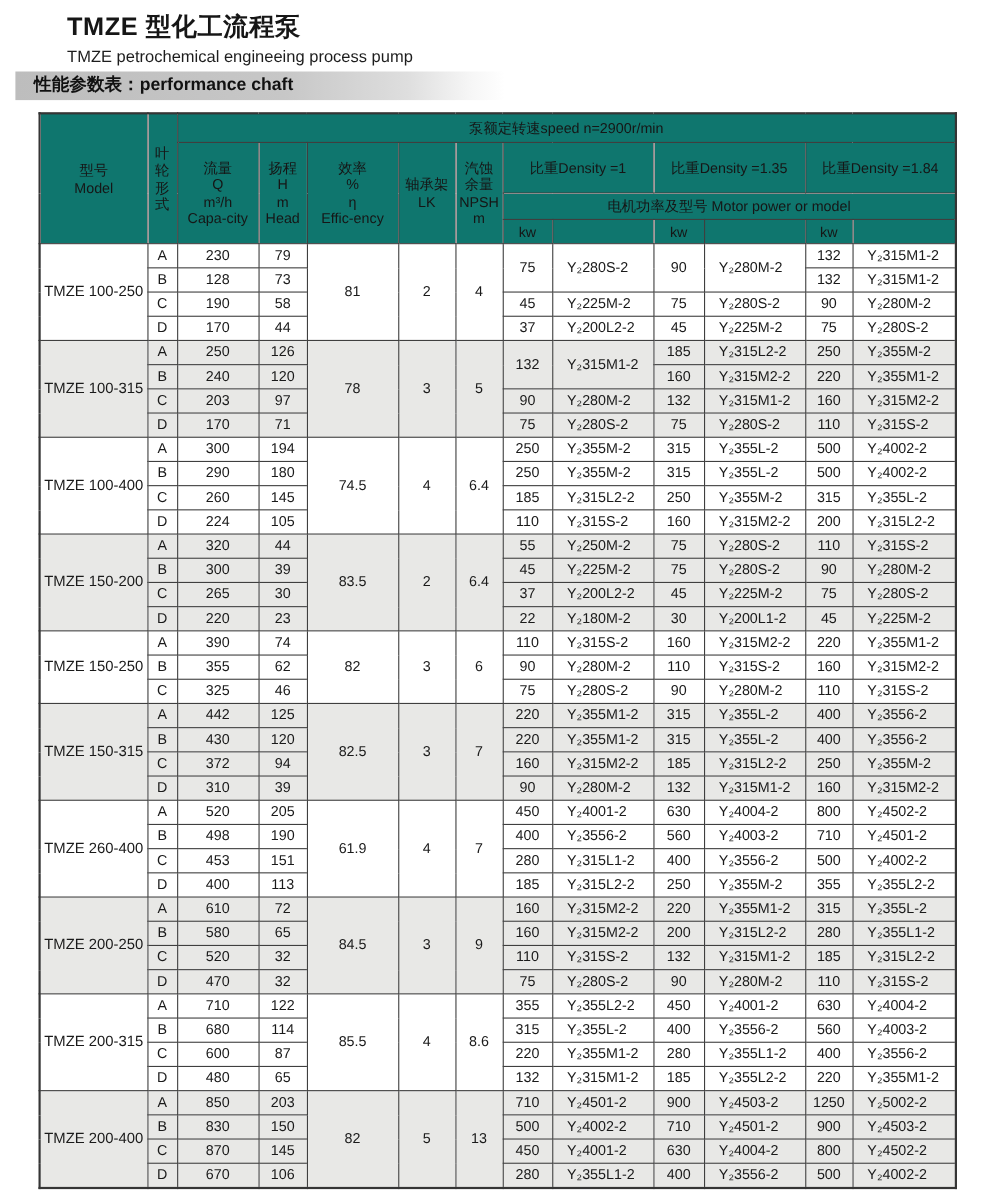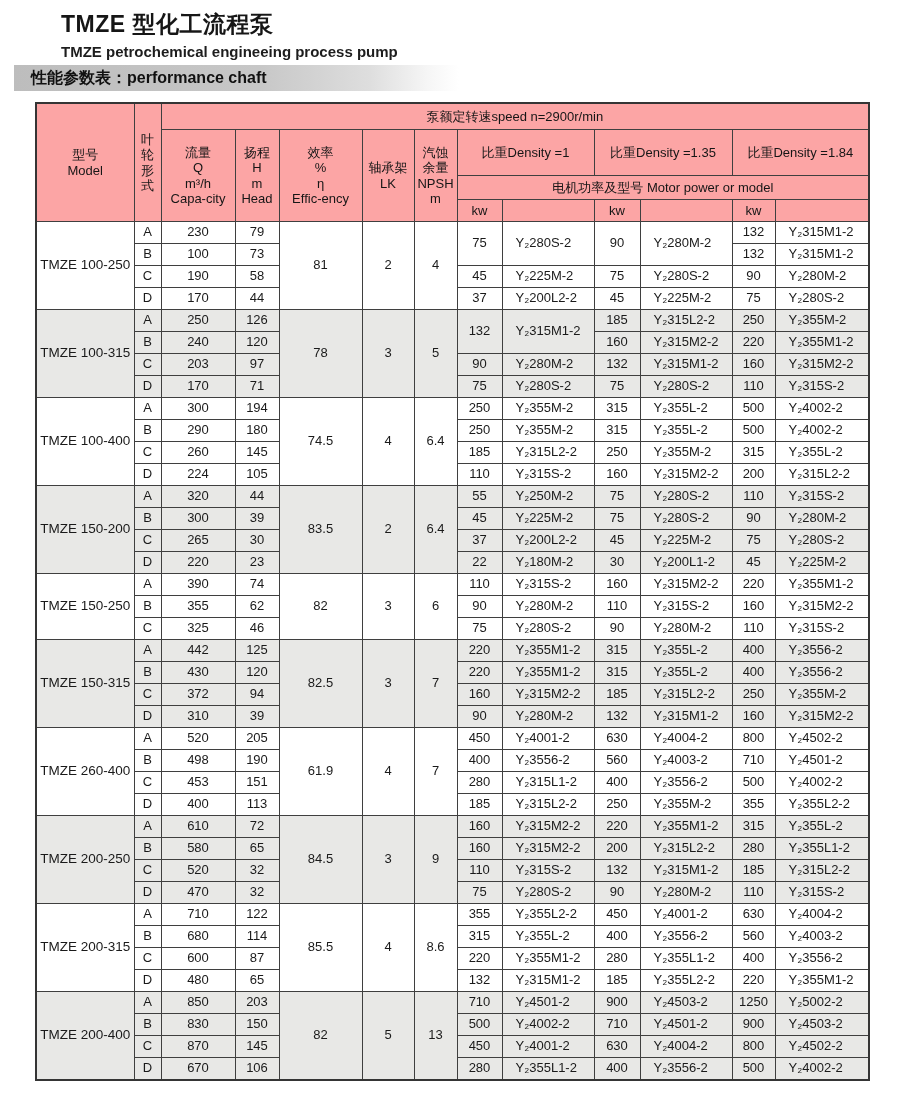--- a/index.html
+++ b/index.html
@@ -18,21 +18,20 @@
     padding: 9px 0 0 61px;
     font-size: 23px;
     font-weight: bold;
     letter-spacing: 0.5px;
     color: #161616;
   }
   .subtitle {
     padding: 3px 0 5px 61px;
     font-size: 15px;
     color: #1d1d1d;
-    font-weight: bold;
   }
   .section-bar {
     margin-left: 14px;
     width: 445px; height: 26px;
     line-height: 26px;
     padding-left: 17px;
     box-sizing: border-box;
     background: linear-gradient(90deg, #bdbdbd 0%, #c7c7c7 55%, #dedede 80%, #f6f6f6 93%, #ffffff 100%);
     font-size: 16px;
     font-weight: 600;
@@ -47,21 +46,21 @@
     border: 2px solid #353535;
   }
   .perf th, .perf td {
     border: 1px solid #3f3f3f;
     padding: 0;
     text-align: center;
     vertical-align: middle;
     overflow: hidden;
   }
   .perf thead th {
-    background: #fca5a5;
+    background: #0f766e;
     font-weight: normal;
     font-size: 13px;
     line-height: 1.18;
     color: #161616;
   }
   .pre { white-space: pre-line; }
   .speed-h { height: 25px; font-size: 14px; }
   .den-h   { height: 45px; font-size: 14px; }
   .motor-h { height: 23px; font-size: 14px; }
   .kw-h    { height: 21px; font-size: 13px; }
@@ -160,21 +159,21 @@
           <td rowspan="4">4</td>
           <td rowspan="2">75</td>
           <td class="mot" rowspan="2">Y₂280S-2</td>
           <td rowspan="2">90</td>
           <td class="mot" rowspan="2">Y₂280M-2</td>
           <td>132</td>
           <td class="mot">Y₂315M1-2</td>
         </tr>
         <tr>
           <td>B</td>
-          <td>100</td>
+          <td>128</td>
           <td>73</td>
           <td>132</td>
           <td class="mot">Y₂315M1-2</td>
         </tr>
         <tr>
           <td>C</td>
           <td>190</td>
           <td>58</td>
           <td>45</td>
           <td class="mot">Y₂225M-2</td>

